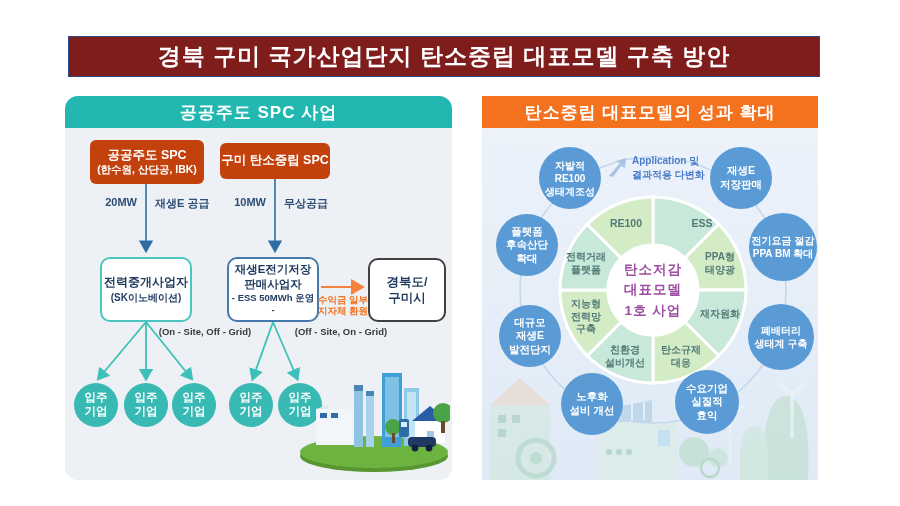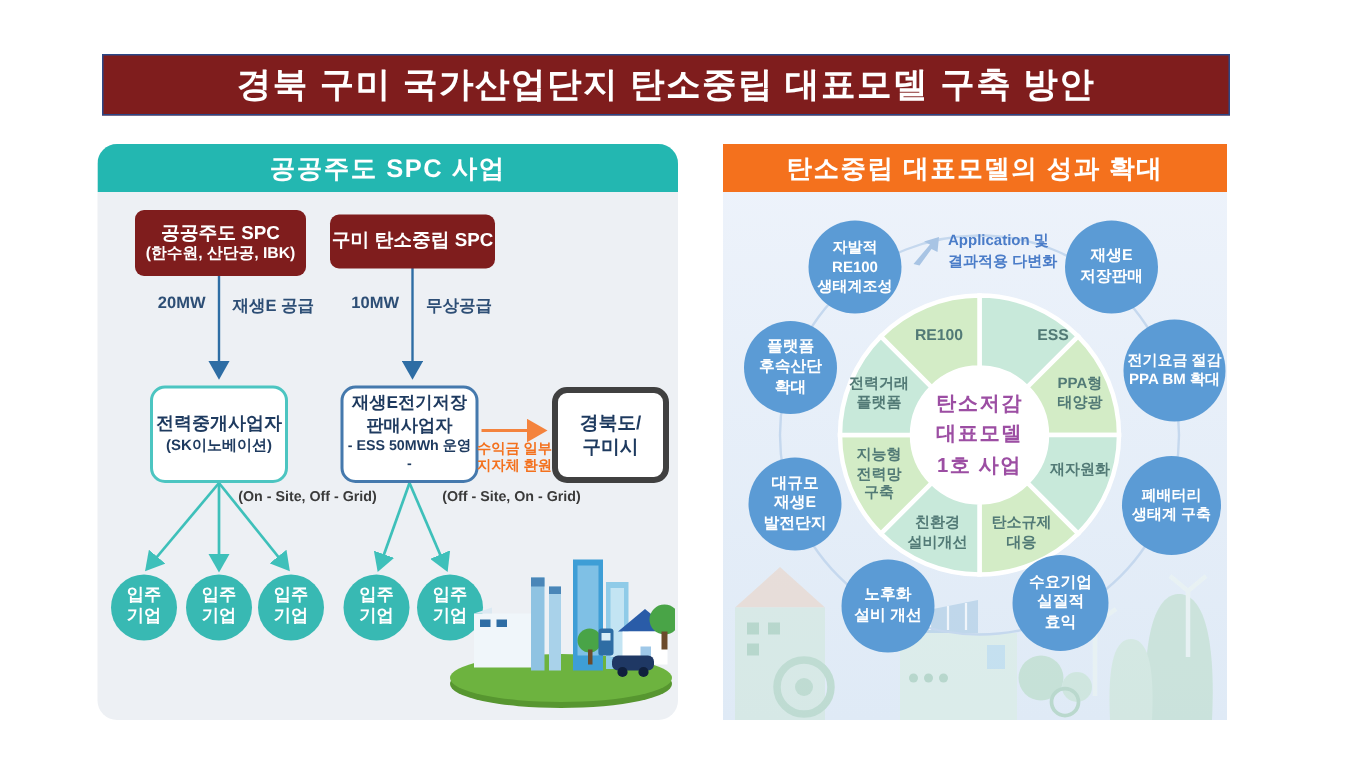--- a/index.html
+++ b/index.html
@@ -21,21 +21,21 @@
     position:absolute;left:0;top:0;width:100%;height:32px;
     display:flex;align-items:center;justify-content:center;
     color:#fff;font-size:17px;font-weight:bold;letter-spacing:1px;
   }
   .left-panel{left:65px;width:387px;background:#edf0f4;border-radius:13px;}
   .left-panel .panel-header{background:#23b7b1;}
   .right-panel{left:482px;width:336px;background:linear-gradient(#eef3fb,#dfeaf6);}
   .right-panel .panel-header{background:#f4711d;}
   
   .spc-box{
-    position:absolute;background:#7f1d1d;border-radius:6px;color:#fff;
+    position:absolute;background:#c2410c;border-radius:6px;color:#fff;
     display:flex;flex-direction:column;align-items:center;justify-content:center;
     text-align:center;line-height:1.25;
   }
   .spc-box .l1{font-size:12.5px;font-weight:bold;}
   .spc-box .l2{font-size:10.5px;font-weight:bold;}
   .outline-box{
     position:absolute;background:#fff;border-radius:10px;box-sizing:border-box;
     display:flex;flex-direction:column;align-items:center;justify-content:center;
     text-align:center;color:#1e3a5f;line-height:1.3;
   }
@@ -130,21 +130,21 @@
   <div class="outline-box" style="left:35px;top:161px;width:92px;height:65px;border:2px solid #4cc5c1;">
     <span class="t">전력중개사업자</span>
     <span class="s">(SK이노베이션)</span>
   </div>
   <div class="outline-box" style="left:162px;top:161px;width:92px;height:65px;border:2px solid #4579ad;">
     <span class="t" style="font-size:11.5px;">재생E전기저장
 판매사업자</span>
     <span class="s" style="font-size:9.5px;">- ESS 50MWh 운영
 -</span>
   </div>
-  <div class="outline-box pre" style="left:303px;top:162px;width:78px;height:64px;border:4px solid #404040;font-size:12.5px;font-weight:bold;">
+  <div class="outline-box pre" style="left:303px;top:162px;width:78px;height:64px;border:2px solid #404040;font-size:12.5px;font-weight:bold;">
     <span class="pre">경북도/
 구미시</span>
   </div>
 
   <div class="revenue-note pre" style="left:252px;top:198px;width:52px;">수익금 일부
 지자체 환원</div>
 
   <div class="grid-label" style="left:140px;top:230px;">(On - Site, Off - Grid)</div>
   <div class="grid-label" style="left:262px;top:230px;padding-left:28px;">(Off - Site, On - Grid)</div>
 

